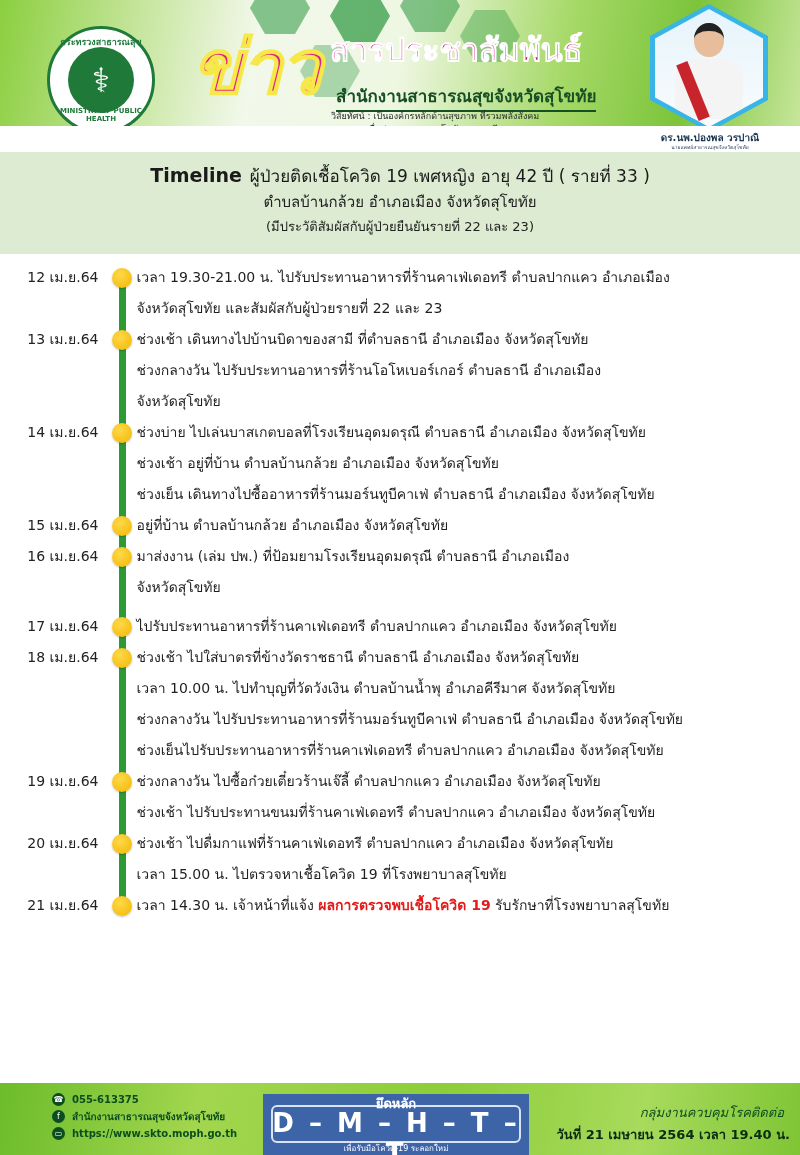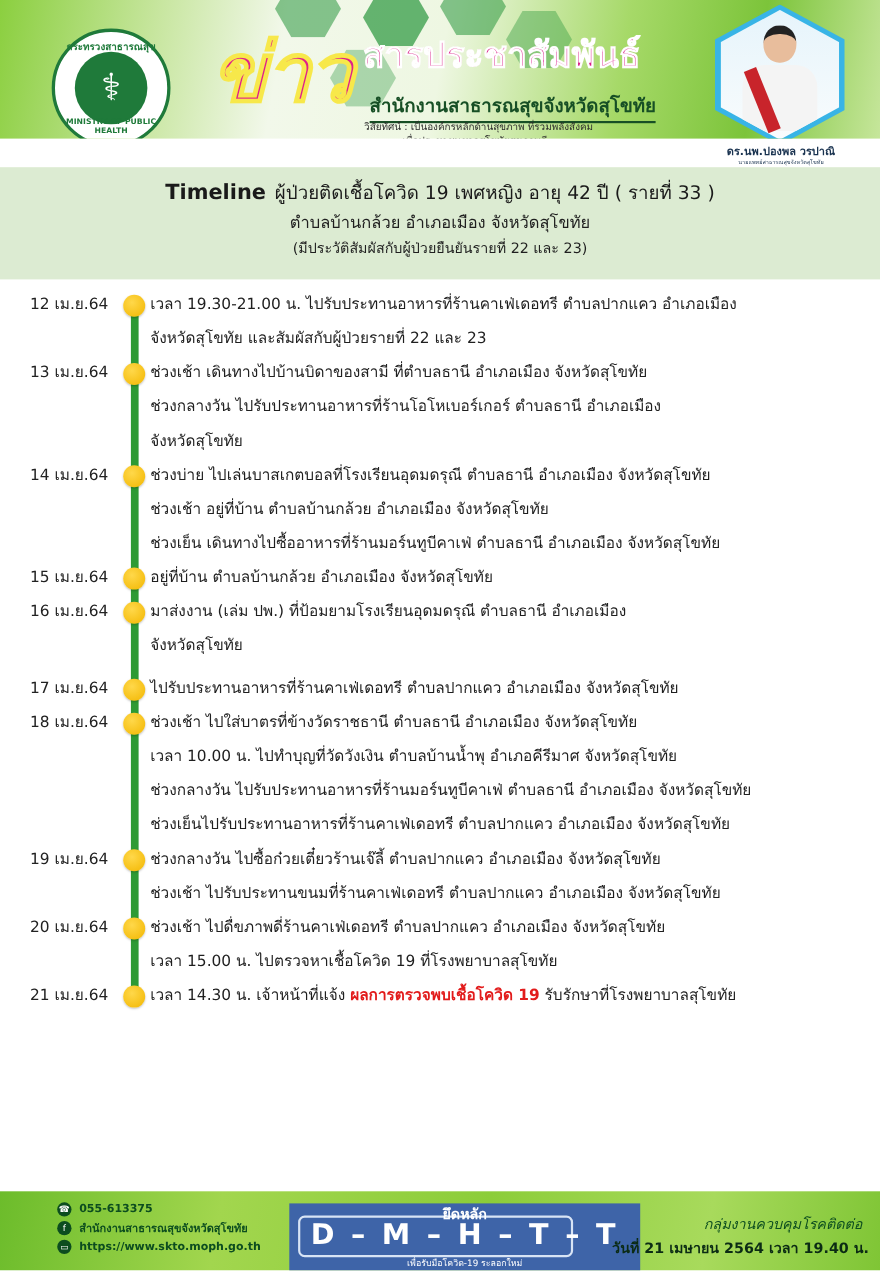--- a/index.html
+++ b/index.html
@@ -75,21 +75,21 @@
   .footer {
     position: absolute; left: 0; top: 1083px; width: 800px; height: 72px;
     background: linear-gradient(100deg, #6cbc2b 0%, #a2d64e 25%, #8ccd39 55%, #a8da5c 80%, #7fc535 100%);
   }
   .contact { position: absolute; left: 52px; top: 8px; }
   .contact-row { display: flex; align-items: center; height: 17px; }
   .c-icon { width: 13px; height: 13px; border-radius: 50%; background: #0c4d1f; color: #fff; font-size: 8px;
     display: flex; align-items: center; justify-content: center; margin-right: 7px; }
   .c-text { font-size: 10px; color: #0c4d1f; font-weight: bold; }
   .dmhtt {
-    position: absolute; left: 263px; top: 11px; width: 319px; height: 61px; background: #3e64a8;
+    position: absolute; left: 263px; top: 11px; width: 266px; height: 61px; background: #3e64a8;
   }
   .dmhtt-box { position: absolute; left: 8px; top: 11px; width: 250px; height: 38px; border: 2px solid #d8e4f5; border-radius: 6px; }
   .dmhtt-top { position: absolute; left: 0; top: -1px; width: 100%; text-align: center; font-size: 13px; font-weight: bold; color: #ffffff; }
   .dmhtt-main { position: absolute; left: 0; top: 14px; width: 100%; text-align: center; font-size: 26px; font-weight: bold; color: #ffffff; letter-spacing: 3px; }
   .dmhtt-bot { position: absolute; left: 0; top: 48px; width: 100%; text-align: center; font-size: 8px; color: #ffffff; }
   .dept { position: absolute; right: 16px; top: 19px; font-size: 13px; font-style: italic; color: #0c4d1f; text-align: right; }
   .issued { position: absolute; right: 10px; top: 41px; font-size: 13px; font-weight: bold; color: #0b2b14; }
 </style>
 </head>
 <body>
@@ -209,21 +209,21 @@
     <div class="lines">
       <div class="line">ช่วงกลางวัน ไปซื้อก๋วยเตี๋ยวร้านเจ๊ลี้ ตำบลปากแคว อำเภอเมือง จังหวัดสุโขทัย</div>
       <div class="line">ช่วงเช้า ไปรับประทานขนมที่ร้านคาเฟ่เดอทรี ตำบลปากแคว อำเภอเมือง จังหวัดสุโขทัย</div>
     </div>
   </div>
 
   <div class="entry">
     <div class="date">20 เม.ย.64</div>
     <div class="dot"></div>
     <div class="lines">
-      <div class="line">ช่วงเช้า ไปดื่ขภาพดี่ร้านคาเฟ่เดอทรี ตำบลปากแคว อำเภอเมือง จังหวัดสุโขทัย</div>
+      <div class="line">ช่วงเช้า ไปดื่มกาแฟที่ร้านคาเฟ่เดอทรี ตำบลปากแคว อำเภอเมือง จังหวัดสุโขทัย</div>
       <div class="line">เวลา 15.00 น. ไปตรวจหาเชื้อโควิด 19  ที่โรงพยาบาลสุโขทัย</div>
     </div>
   </div>
 
   <div class="entry">
     <div class="date">21 เม.ย.64</div>
     <div class="dot"></div>
     <div class="lines">
       <div class="line"><span>เวลา 14.30 น. เจ้าหน้าที่แจ้ง </span><span class="hl">ผลการตรวจพบเชื้อโควิด 19</span><span> รับรักษาที่โรงพยาบาลสุโขทัย</span></div>
     </div>

